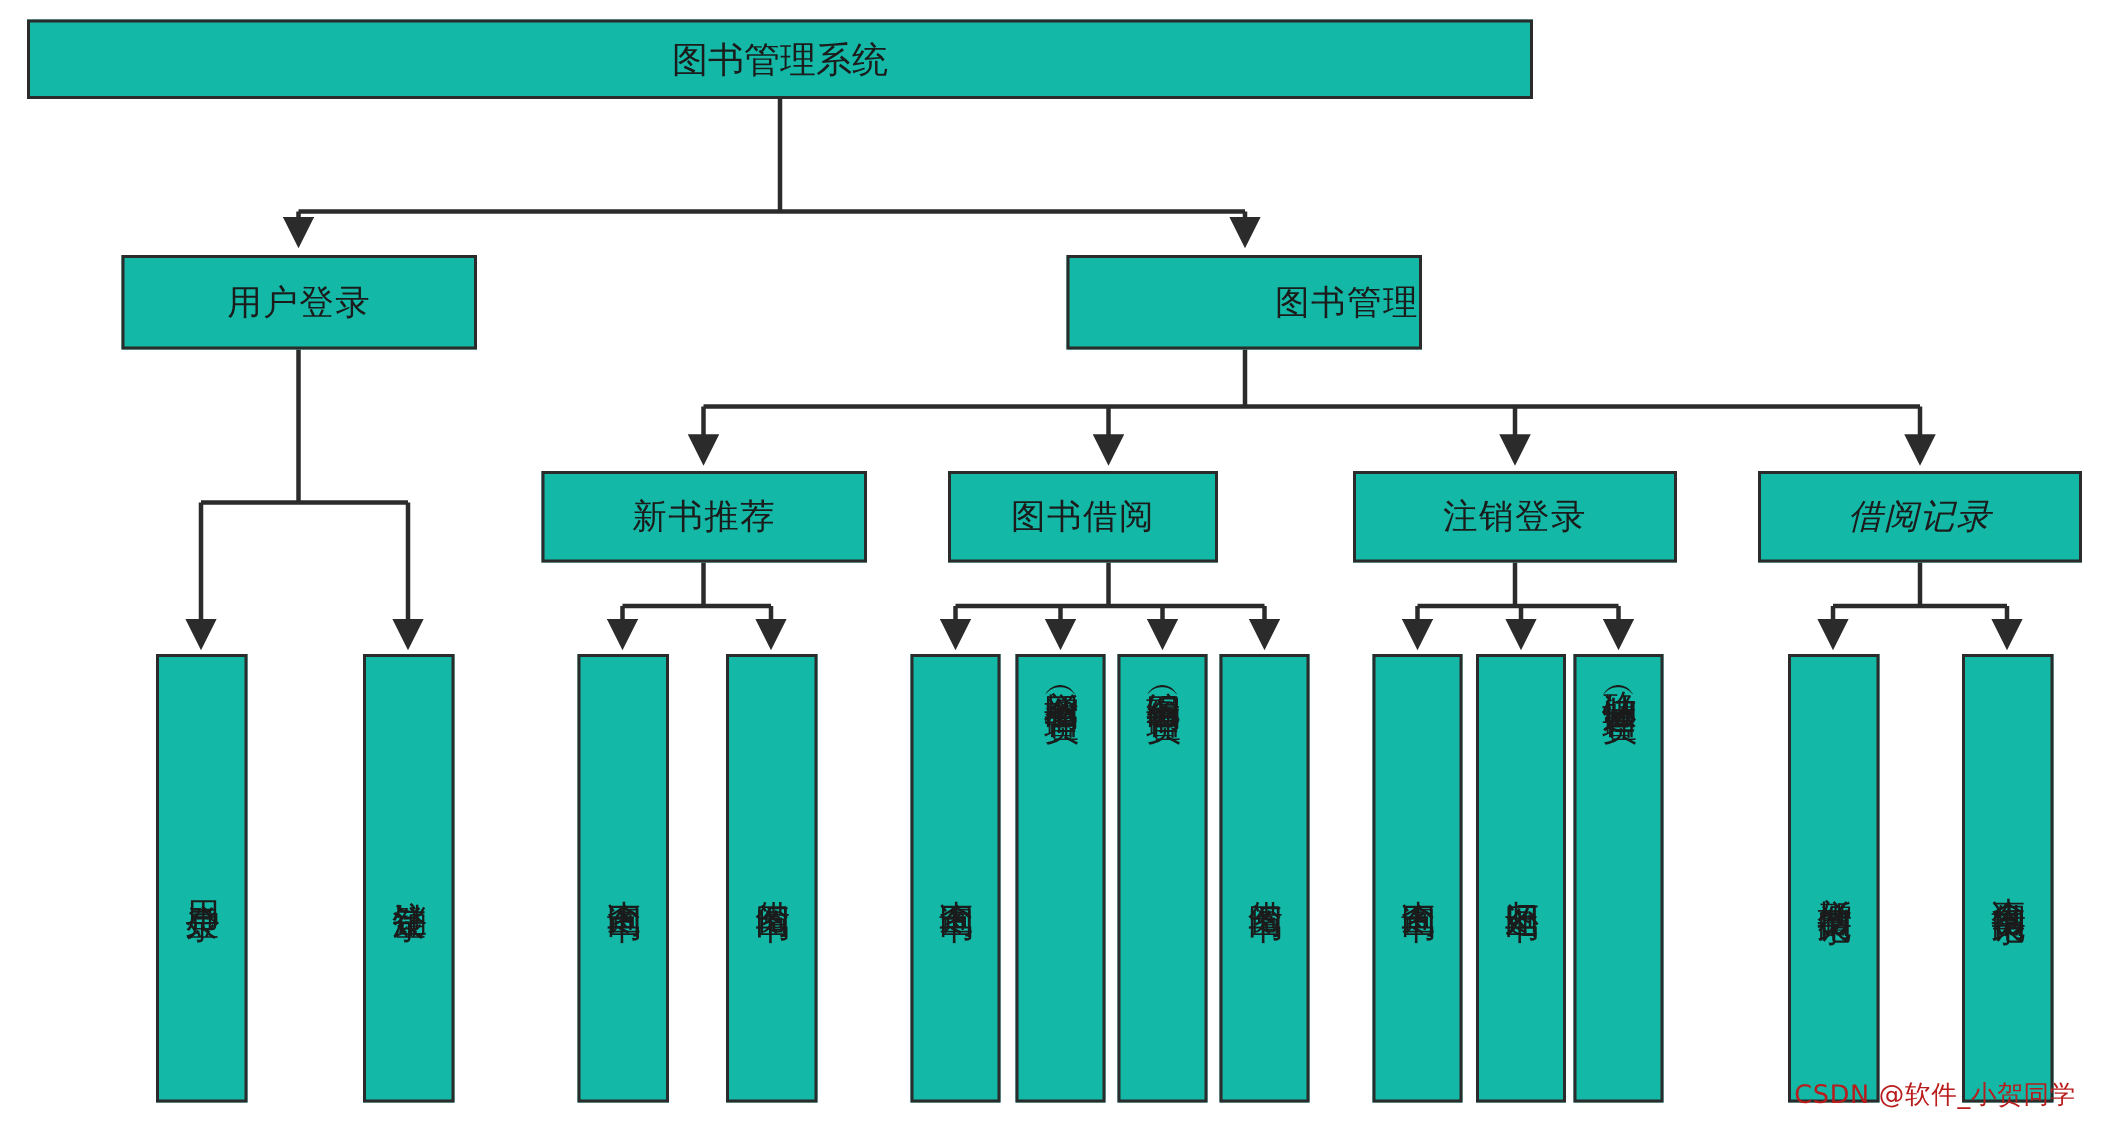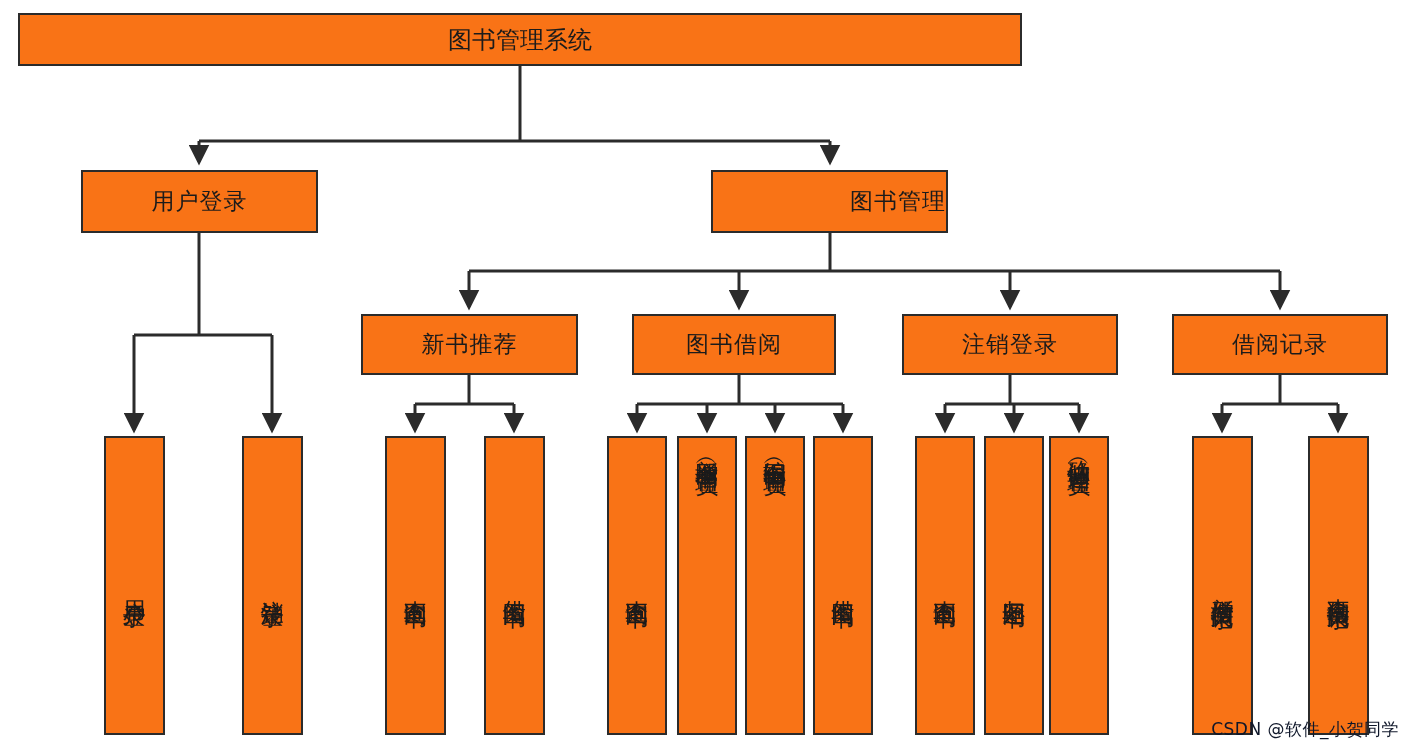--- a/index.html
+++ b/index.html
@@ -20,21 +20,21 @@
     left: 0;
     top: 0;
     width: 1405px;
     height: 747px;
     pointer-events: none;
   }
   .node {
     position: absolute;
     box-sizing: border-box;
     border: 2px solid #2b2b2b;
-    background: #f97316;
+    background: #14b8a6;
     display: flex;
     align-items: center;
     justify-content: center;
     color: #1b1b1b;
   }
   .node.horiz {
     font-size: 23px;
     letter-spacing: 1px;
   }
   .node.root {
@@ -59,24 +59,24 @@
     display: flex;
     align-items: center;
     justify-content: center;
   }
   .leaf.toptext .leaf-inner {
     align-items: flex-start;
     padding-top: 4px;
   }
   .watermark {
     position: absolute;
-    right: 6px;
+    right: 21px;
     bottom: 6px;
     font-size: 17px;
-    color: #0f172a;
+    color: #b91c1c;
     letter-spacing: 0.5px;
     white-space: nowrap;
   }
 </style>
 </head>
 <body>
 
 <div id="canvas">
 
   <svg id="wires" viewBox="0 0 1405 747">
@@ -138,27 +138,27 @@
   <div class="node horiz" style="left:81px; top:170px; width:237px; height:63px;">
     <span>用户登录</span>
   </div>
   <div class="node horiz" style="left:711px; top:170px; width:237px; height:63px;justify-content:flex-end;">
     <span>图书管理</span>
   </div>
 
   <div class="node horiz" style="left:361px; top:314px; width:217px; height:61px;">
     <span>新书推荐</span>
   </div>
-  <div class="node horiz" style="left:632px; top:314px; width:204px; height:61px;">
+  <div class="node horiz" style="left:632px; top:314px; width:180px; height:61px;">
     <span>图书借阅</span>
   </div>
   <div class="node horiz" style="left:902px; top:314px; width:216px; height:61px;">
     <span>注销登录</span>
   </div>
-  <div class="node horiz" style="left:1172px; top:314px; width:216px; height:61px;">
+  <div class="node horiz" style="left:1172px; top:314px; width:216px; height:61px;font-style:italic;">
     <span>借阅记录</span>
   </div>
 
   <div class="node leaf" style="left:104px; top:436px; width:61px; height:299px;">
     <span class="leaf-inner">
       <span class="vtext">用户登录</span>
     </span>
   </div>
   <div class="node leaf" style="left:242px; top:436px; width:61px; height:299px;">
     <span class="leaf-inner">

